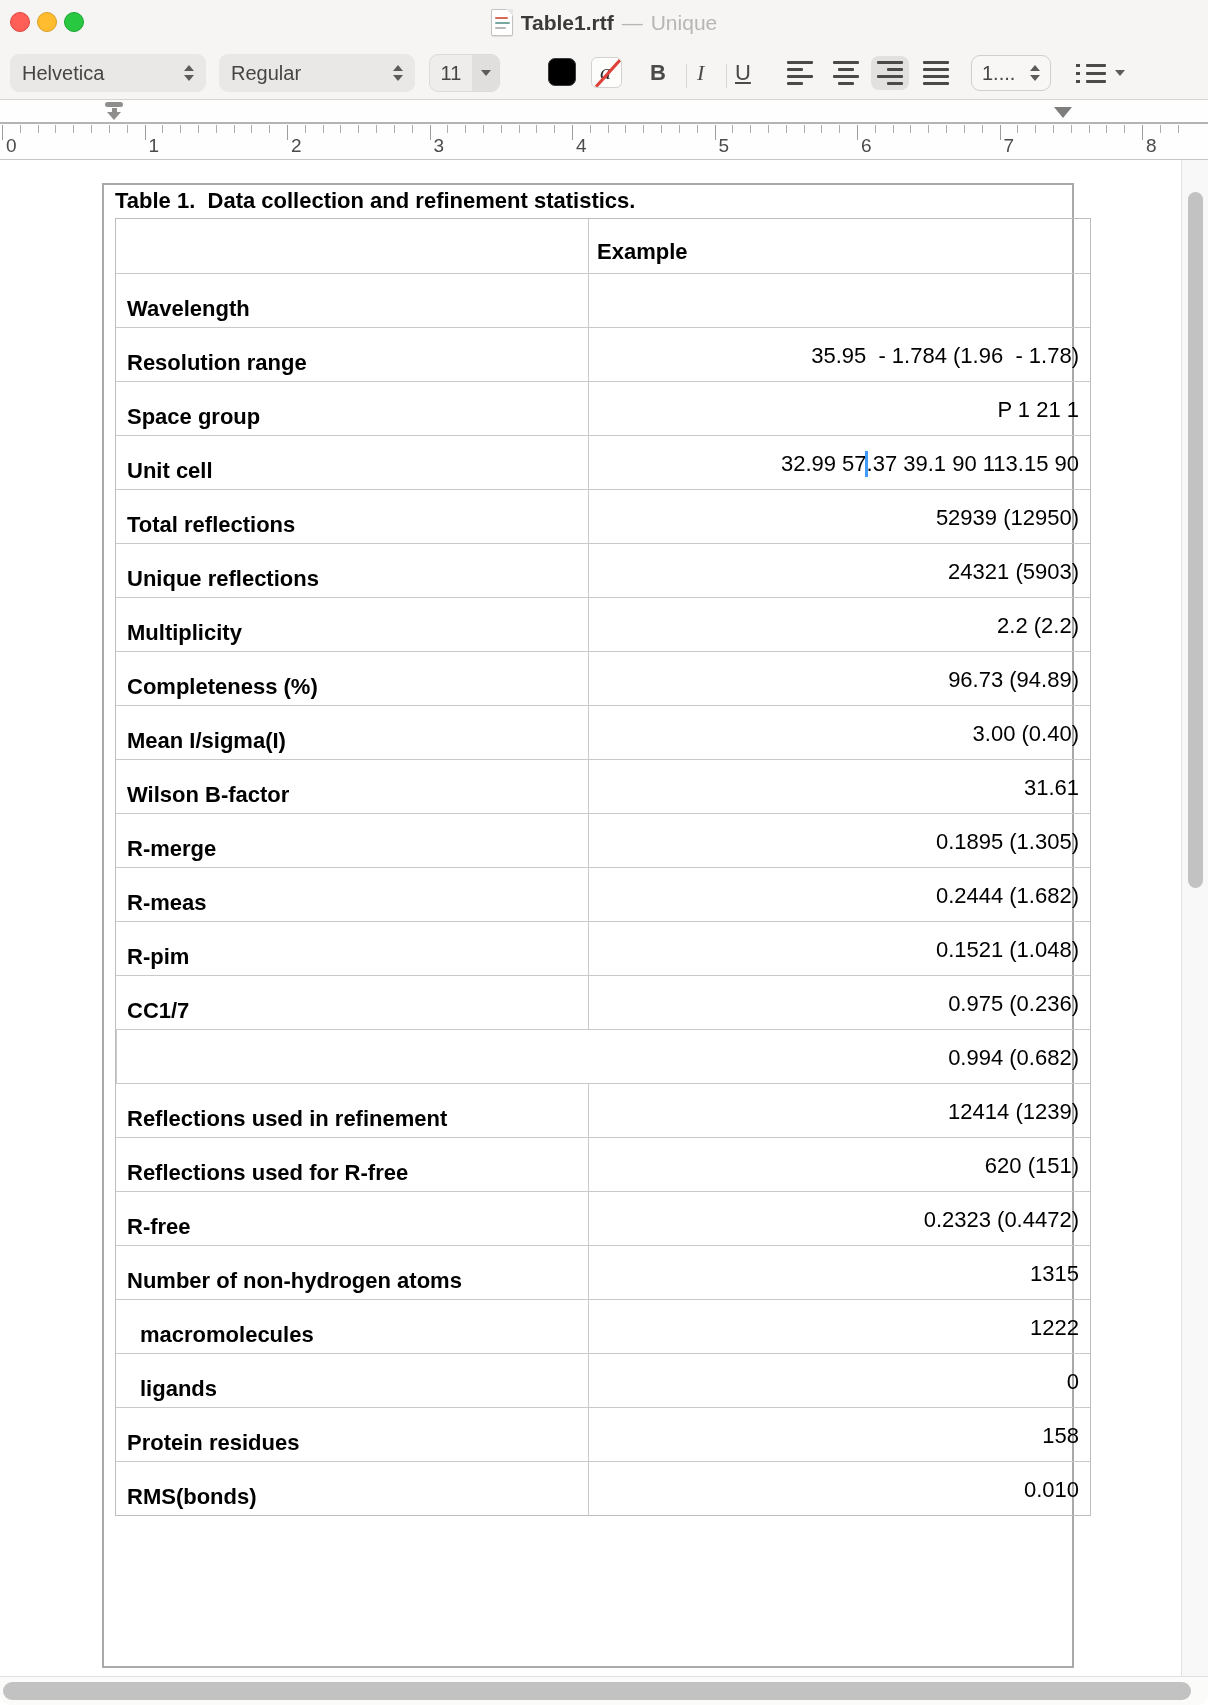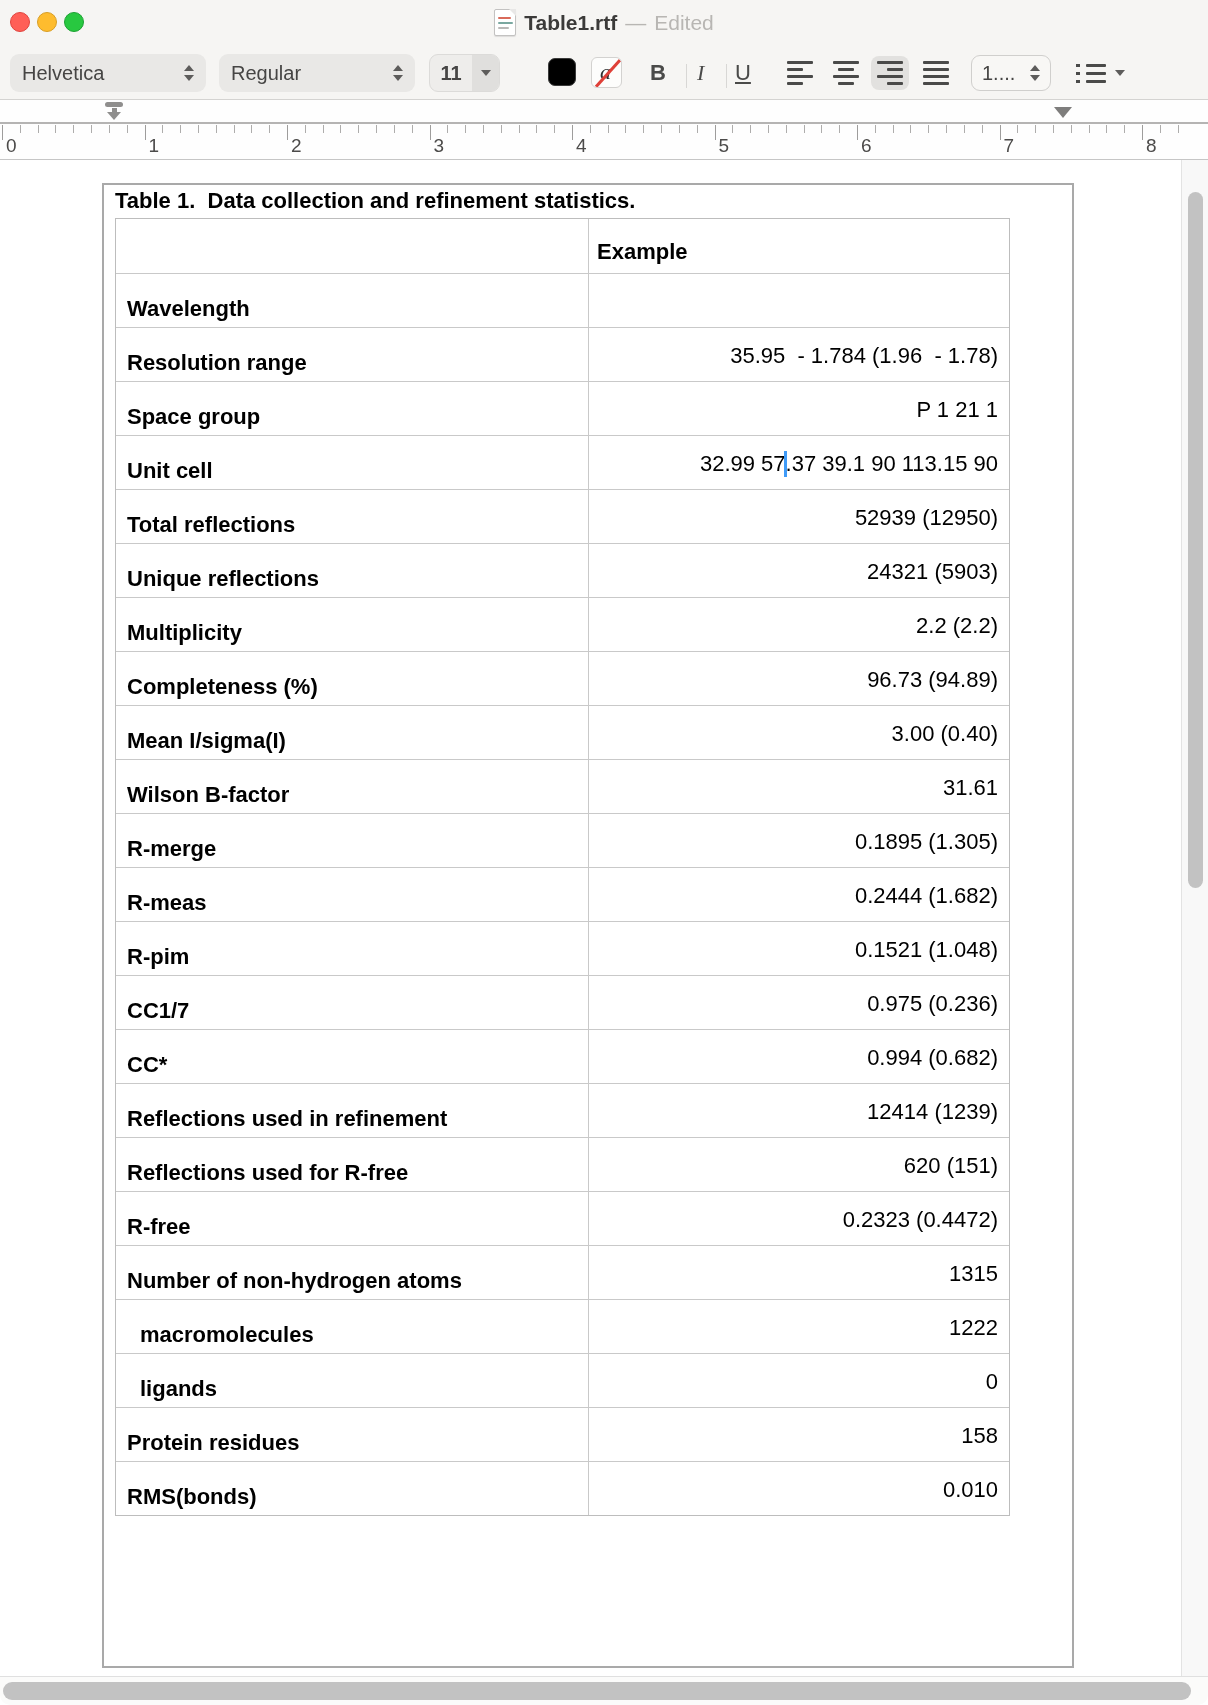--- a/index.html
+++ b/index.html
@@ -34,21 +34,21 @@
   .toolbar { position:absolute; left:0; top:45px; width:100%; height:55px; background:#f6f5f3;
     border-bottom:1px solid #d4d3d1; }
   .toolbar > * { position:absolute; }
   .select { height:38px; top:9px; background:#e9e8e6; border-radius:9px;
     display:flex; align-items:center; padding:0 12px; }
   .select .sel-label { font-size:20px; color:#464544; flex:1; }
   .ud { display:flex; flex-direction:column; gap:4px; align-items:center; }
   .t-up   { width:0; height:0; border-left:5px solid transparent; border-right:5px solid transparent; border-bottom:6px solid #5d5c5b; }
   .t-down { width:0; height:0; border-left:5px solid transparent; border-right:5px solid transparent; border-top:6px solid #5d5c5b; }
   .size-combo { left:429px; top:9px; width:71px; height:38px; background:#eeedeb;
-    border:1px solid #dcdbd9; border-radius:9px; display:flex; align-items:center;font-weight:bold; }
+    border:1px solid #dcdbd9; border-radius:9px; display:flex; align-items:center; }
   .size-val { flex:1; text-align:center; font-size:20px; color:#464544; }
   .size-chev { width:27px; height:100%; background:#e0dfdd; border-radius:0 8px 8px 0;
     display:flex; align-items:center; justify-content:center; }
   .swatch { left:548px; top:13px; width:28px; height:28px; background:#0d0d0d;
     border:1px solid #3a3a3a; border-radius:7px; }
   .strike-a { left:591px; top:12px; width:31px; height:31px; background:#fdfdfc;
     border:1px solid #d3d2d0; border-radius:6px; overflow:hidden; }
   .strike-a .a-glyph { font-family:"Liberation Serif","DejaVu Serif",serif; font-style:italic;
     font-size:22px; color:#2f2f2f; position:absolute; left:8px; top:1px; }
   .strike-a .slash { position:absolute; left:-2px; top:14px; width:36px; height:3px;
@@ -90,21 +90,21 @@
   .ind-left .tri { width:0; height:0; border-left:7px solid transparent; border-right:7px solid transparent;
     border-top:8px solid #8f8e8d; }
   .ind-right { position:absolute; left:1054px; top:7px; width:0; height:0;
     border-left:9px solid transparent; border-right:9px solid transparent; border-top:11px solid #7e7d7c; }
 
   
   .content { position:absolute; left:0; top:160px; width:100%; height:1545px; background:#ffffff; }
   .outer-box { position:absolute; left:102px; top:23px; width:972px; height:1485px;
     border:2px solid #a9a9a9; background:#fff; padding:3px 0 0 11px; }
   .table-title { font-size:22px; font-weight:bold; color:#000; white-space:pre; height:30px; }
-  .stats-table { width:895px; border:1px solid #bdbdbd; }
+  .stats-table { width:976px; border:1px solid #bdbdbd; }
   .trow { display:flex; height:54px; }
   .trow:not(.header) { border-top:1px solid #c9c9c9; }
   .tcell { display:flex; align-items:flex-end; }
   .tcell.label { width:472px; padding:0 8px 5px 11px; font-size:22px; font-weight:bold; color:#000; white-space:pre; }
   .tcell.label.indent { padding-left:24px; }
   .tcell.value { flex:1; border-left:1px solid #c9c9c9; justify-content:flex-end;
     padding:0 11px 12px 8px; font-size:22px; color:#000; white-space:pre; }
   .tcell.value.header-value { justify-content:flex-start; font-weight:bold; padding-bottom:8px; }
   .caret { display:inline-block; width:3px; height:26px; background:#3f9bf8;
     vertical-align:-5px; margin:0 -1.5px; }
@@ -129,21 +129,21 @@
       <span class="tl green"></span>
     </div>
     <div class="title-group">
       <span class="doc-icon">
           <span class="l1"></span>
           <span class="l2"></span>
           <span class="l3"></span>
         </span>
       <span class="doc-title">Table1.rtf</span>
       <span class="title-dash">—</span>
-      <span class="title-edited">Edited</span>
+      <span class="title-edited">Unique</span>
     </div>
   </div>
 
   <div class="toolbar">
     <div class="select" style="left:10px;width:196px">
       <span class="sel-label">Helvetica</span>
       <span class="ud">
           <i class="t-up"></i>
           <i class="t-down"></i>
         </span>
@@ -368,21 +368,20 @@
           </div>
           <div class="trow">
             <div class="tcell label">R-pim</div>
             <div class="tcell value">0.1521 (1.048)</div>
           </div>
           <div class="trow">
             <div class="tcell label">CC1/7</div>
             <div class="tcell value">0.975 (0.236)</div>
           </div>
           <div class="trow">
-            <div class="tcell label">CC*</div>
             <div class="tcell value">0.994 (0.682)</div>
           </div>
           <div class="trow">
             <div class="tcell label">Reflections used in refinement</div>
             <div class="tcell value">12414 (1239)</div>
           </div>
           <div class="trow">
             <div class="tcell label">Reflections used for R-free</div>
             <div class="tcell value">620 (151)</div>
           </div>

